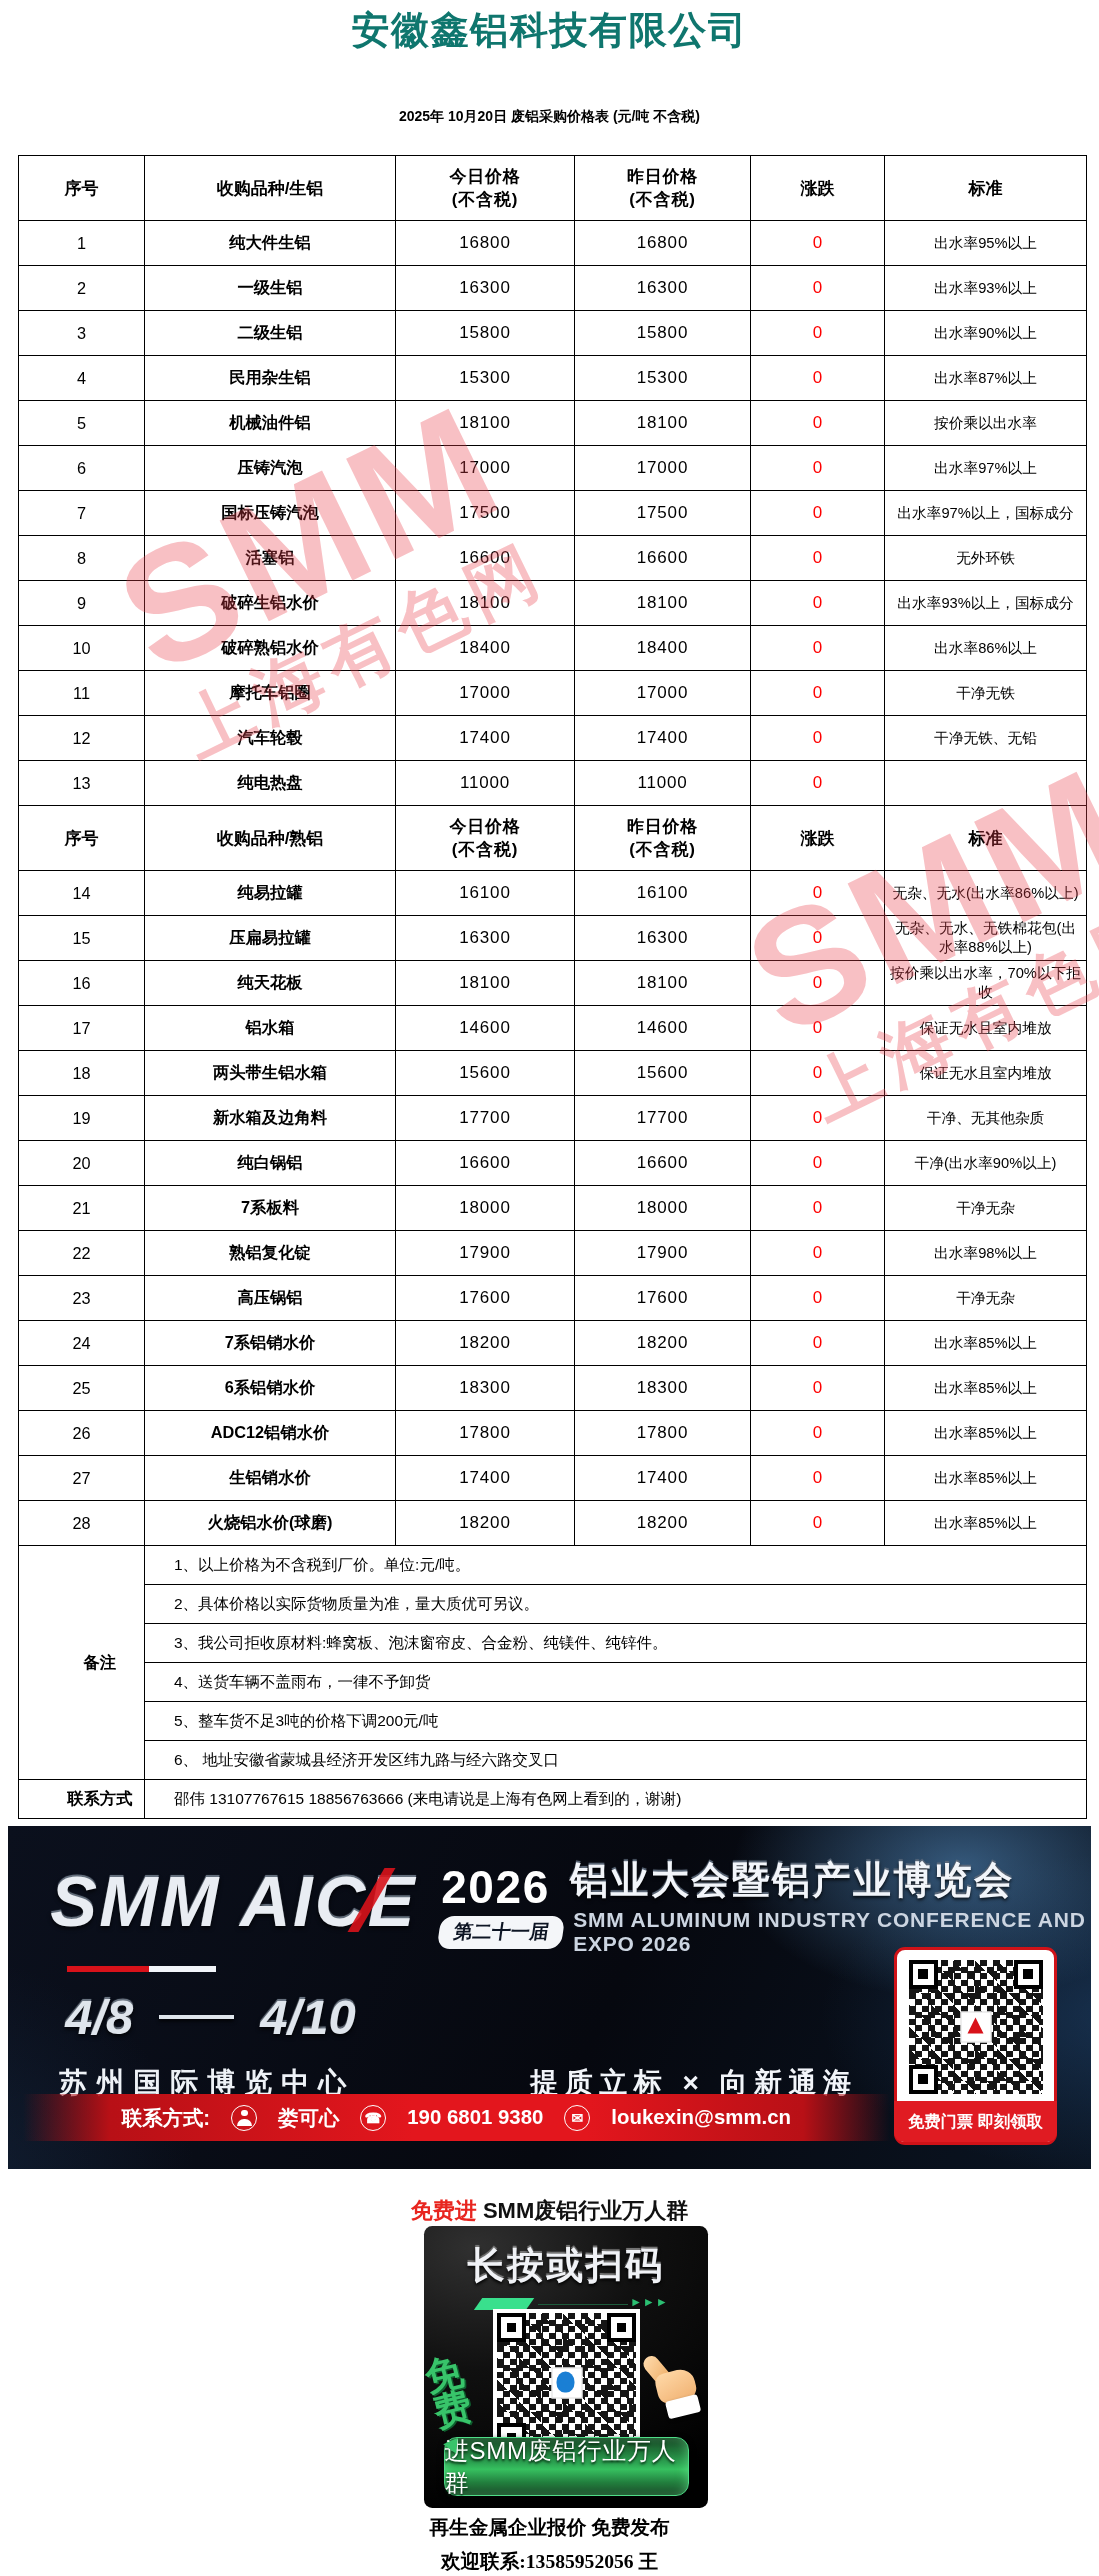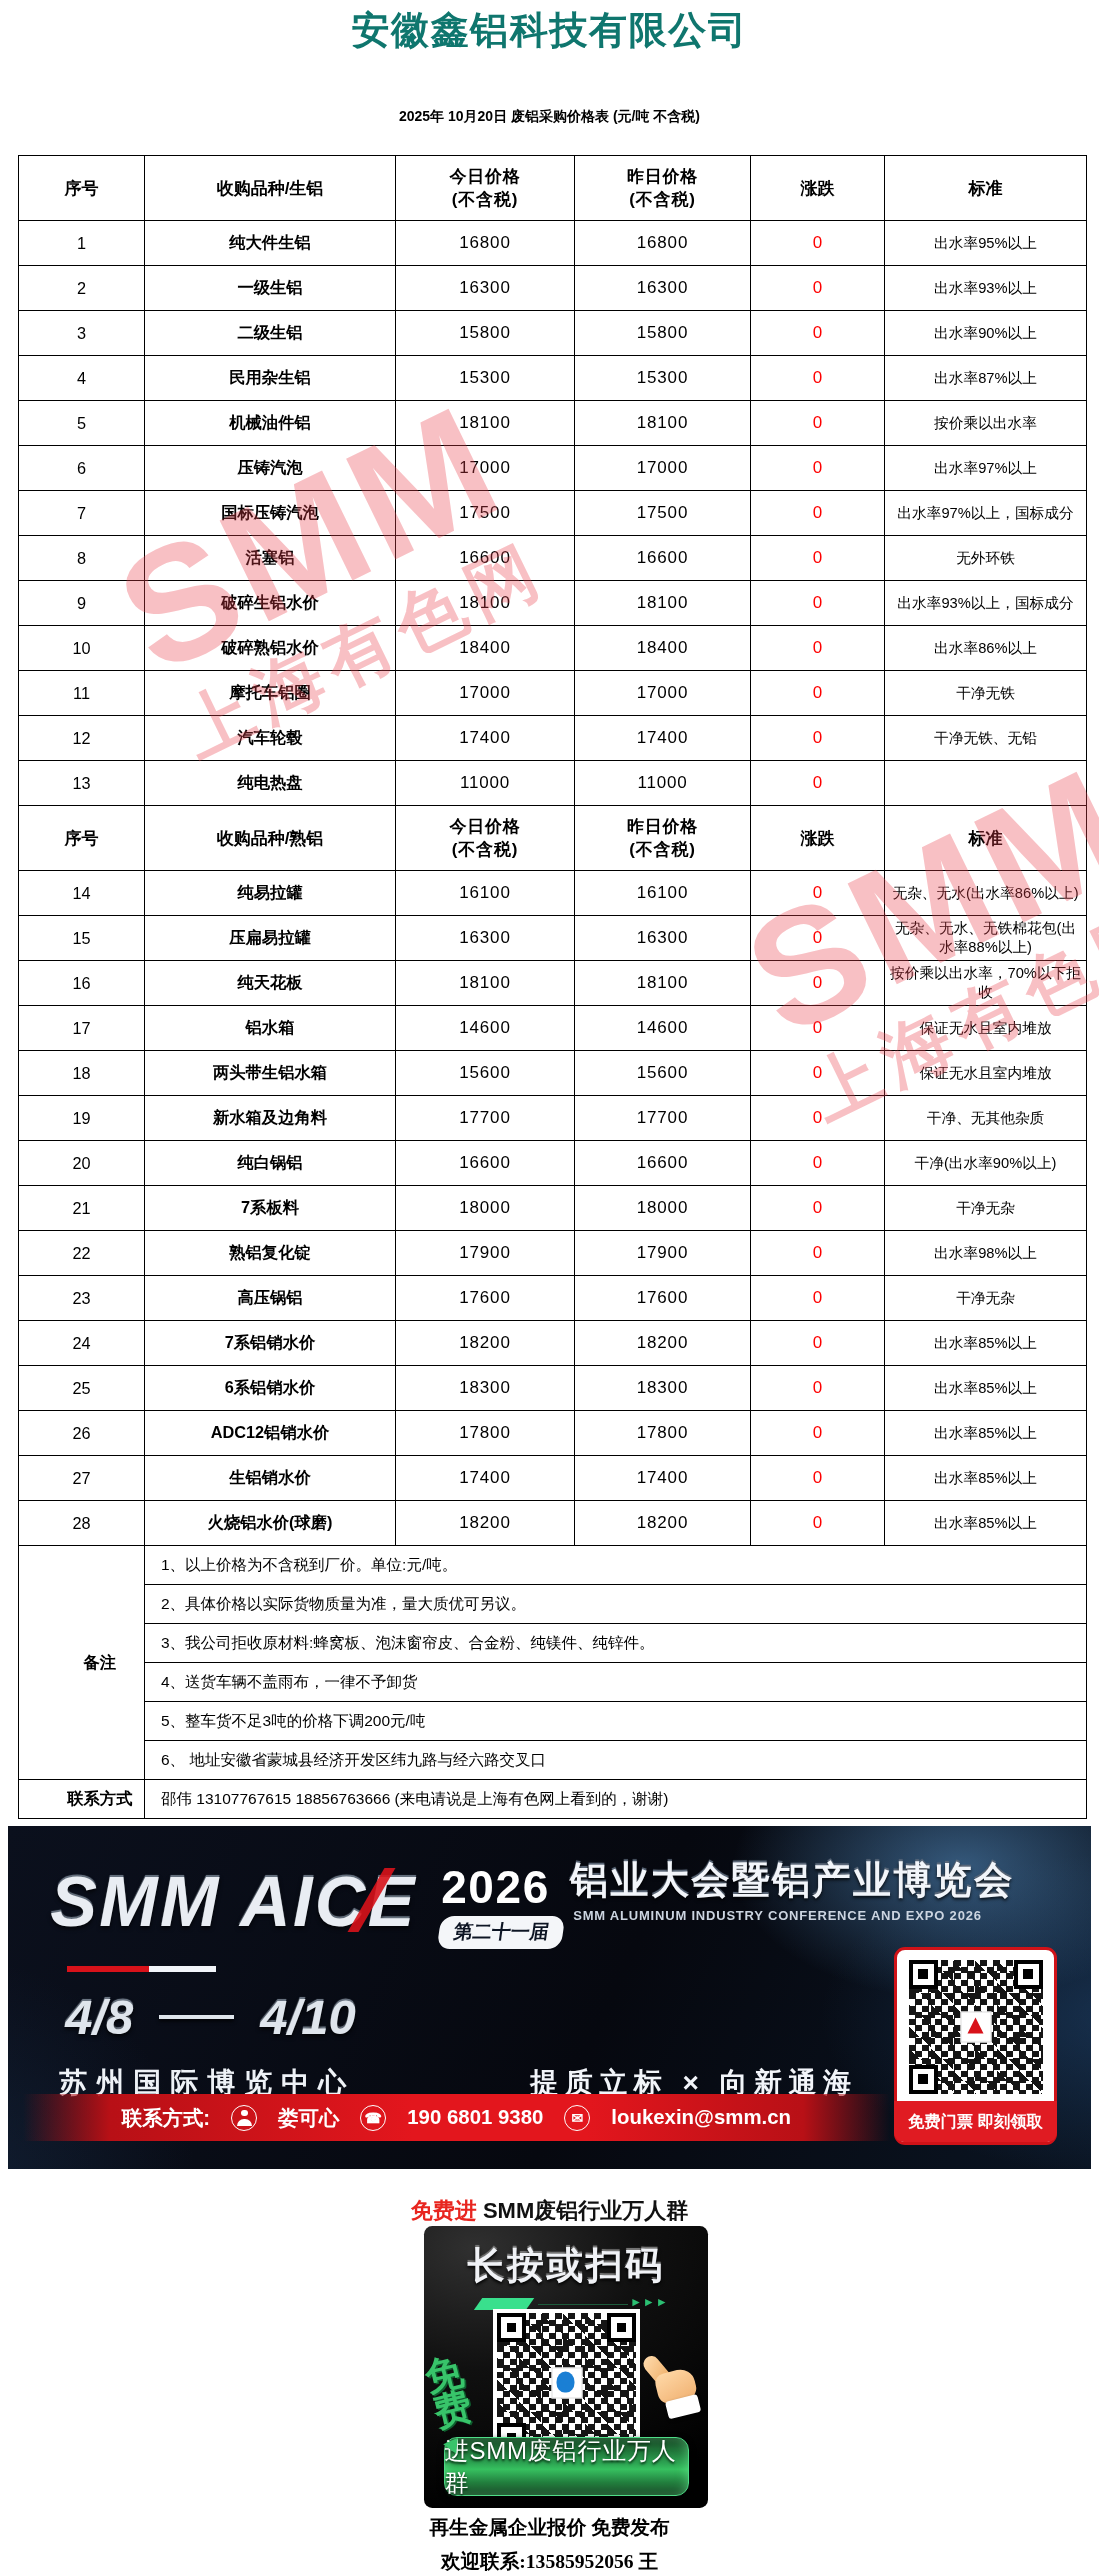--- a/index.html
+++ b/index.html
@@ -19,21 +19,21 @@
        overflow:hidden; padding:0 3.3px; }
   tr.hdr td { height:65px; font-size:17px; font-weight:700; white-space:pre-line; border-bottom-width:1.6px; border-top-width:1.6px; }
   tr.dr td { height:45px; }
   .c-no { font-size:16.3px; }
   .c-name { font-size:16.3px; font-weight:700; }
   .c-price { font-size:17px; letter-spacing:0.8px; }
   .c-change { font-size:17px; color:#fe0000; }
   .c-std { font-size:14.7px; }
   tr.nr td, tr.cr td { height:39px; }
   .c-notelabel { font-size:16.3px; font-weight:700;padding-left:40px; }
-  .c-note { font-size:15.5px; text-align:left; padding-left:16px; }
+  .c-note { font-size:15.5px; text-align:left; padding-left:29px; }
   tr.cr td { border-top-width:1.6px; }
 
   
   .wm { position:absolute; z-index:6; transform:rotate(-26deg); color:rgba(233,64,77,0.33);
         font-weight:800; text-align:center; pointer-events:none; line-height:1; }
   .wm .l1 { display:block; font-size:163px; letter-spacing:4.9px; }
   .wm .l2 { display:block; font-size:69px; letter-spacing:9.8px; margin-top:8.2px; }
   .wm1 { left:90px; top:453px; width:473px; }
   .wm2 { left:718px; top:816px; width:473px; }
 
@@ -46,21 +46,21 @@
       linear-gradient(115deg, #0b101d 0%, #06080f 55%, #0a1422 100%); }
   .smm-aice { position:absolute; left:42px; top:36px; font-size:70px; font-weight:800; font-style:italic;
     letter-spacing:2.4px; color:#e9edf3; text-shadow:0 2.4px 4.1px rgba(0,0,0,.8), 0 -1.6px 0.8px #6f7b8a; }
   .aice-slash { position:absolute; left:358px; top:42px; width:10.6px; height:64px; background:#d8121a;
     transform:skewX(-30deg); opacity:.9; }
   .bn-year { position:absolute; left:433px; top:34px; font-size:46px; font-weight:800; color:#fff; letter-spacing:1.6px; }
   .bn-badge { position:absolute; left:431px; top:90px; background:#f4f6f9; color:#0d1524;
     font-size:19px; font-weight:800; padding:3.3px 14.7px; border-radius:13px; transform:skewX(-8deg); }
   .bn-title-cn { position:absolute; left:562px; top:29px; font-size:38px; font-weight:800; color:#f2f5fa;
     letter-spacing:2.4px; text-shadow:0 2.4px 3.3px rgba(0,0,0,.8), 0 -1.6px 0.8px #5f6c7d; }
-  .bn-title-en { position:absolute; left:565px; top:82px; font-size:13px; font-weight:700; color:#ccd5e1; letter-spacing:0.8px; }
+  .bn-title-en { position:absolute; left:565px; top:82px; font-size:21px; font-weight:700; color:#ccd5e1; letter-spacing:0.8px; }
   .bn-divider { position:absolute; left:59px; top:140px; width:149px; height:5.7px; font-size:0; }
   .bn-divider .dv-red { display:inline-block; width:55%; height:5.7px; background:#d8121a; }
   .bn-divider .dv-white { display:inline-block; width:45%; height:5.7px; background:#f2f5fa; }
   .bn-dates { position:absolute; left:57px; top:163px; font-size:49px; font-weight:800; font-style:italic;
     color:#dfe5ec; text-shadow:0 2.4px 4.1px rgba(0,0,0,.85), 0 -1.6px 0.8px #76818f; display:flex; align-items:center; gap:26px; }
   .date-dash { display:inline-block; width:75px; height:4.9px; background:#dfe5ec; box-shadow:0 2.4px 3.3px rgba(0,0,0,.7); }
   .bn-venue { position:absolute; left:51px; top:238px; font-size:28px; font-weight:700; color:#eef2f7; letter-spacing:9px; }
   .bn-slogan { position:absolute; left:522px; top:238px; font-size:28px; font-weight:800; color:#f2f5fa; letter-spacing:6.5px; }
   .bn-contactbar { position:absolute; left:14.7px; top:268px; width:867px; height:47px;
     background:linear-gradient(90deg, rgba(140,12,15,0) 0%, #b81016 10%, #e3161d 45%, #e3161d 65%, #b81016 90%, rgba(140,12,15,0) 100%);

